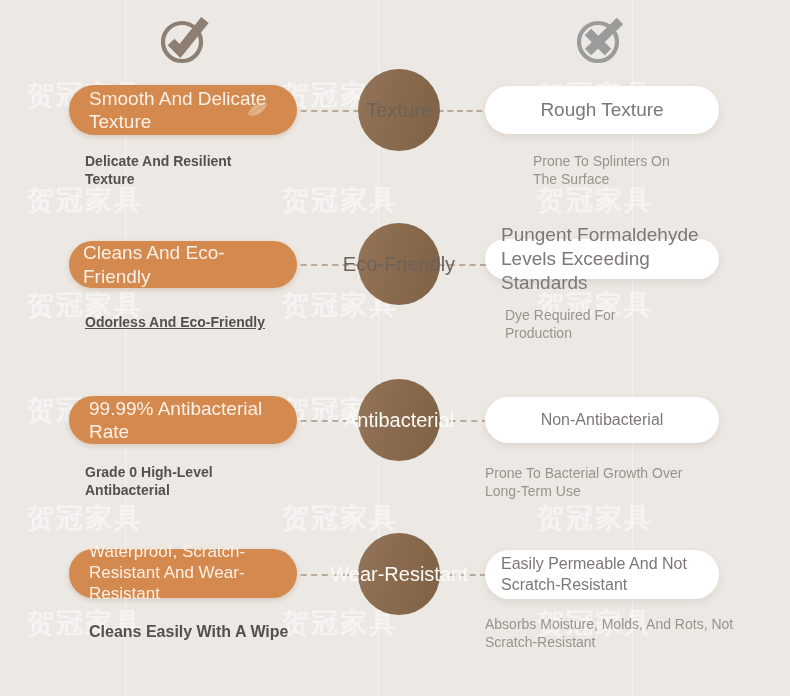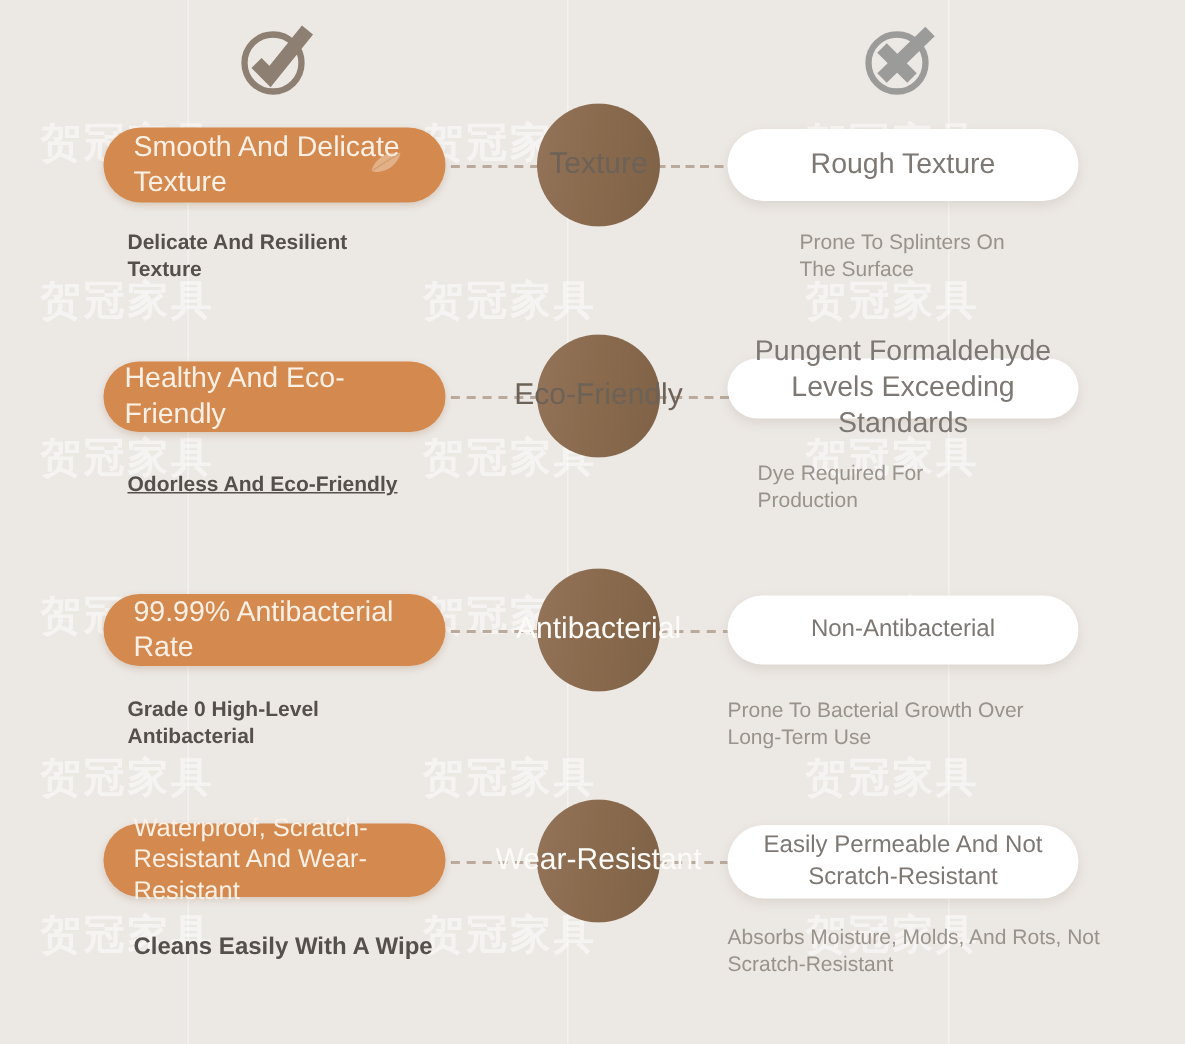--- a/index.html
+++ b/index.html
@@ -106,21 +106,21 @@
 
   
   .pill-right {
     background: #ffffff;
     border-radius: 28px;
     box-shadow: 0 3px 7px rgba(160,140,125,0.20);
     color: #7d7873;
     font-size: 19px;
     line-height: 1.26;
     justify-content: center;
-    text-align: center;
+    text-align: left;
     padding: 0 16px;
   }
 
   
   .circle {
     position: absolute;
     border-radius: 50%;
     background: #8b6c4e;
     background-image: linear-gradient(100deg, #94745a 0%, #8a6a4d 48%, #7e6247 100%);
     z-index: 3;
@@ -227,21 +227,21 @@
 Texture</div>
     <div class="caption caption-right" style="left:533px; top:152px; width:240px;">Prone To Splinters On
 The Surface</div>
   </div>
 
   <div class="row" style="top:0;">
     <div class="connector" style="left:290px; top:264px; width:80px;"></div>
     <div class="connector" style="left:428px; top:264px; width:58px;"></div>
 
     <div class="pill-pos pill-left centered" style="left:69px; top:241px; width:228px; height:47px;">
-      <span>Healthy And Eco-Friendly</span>
+      <span>Cleans And Eco-Friendly</span>
     </div>
 
     <div class="circle" style="left:358px; top:223px; width:82px; height:82px;"></div>
     <div class="circle-label" style="left:399px; top:264px;">Eco-Friendly</div>
 
     <div class="pill-pos pill-right" style="left:485px; top:239px; width:234px; height:40px;">
       <span>Pungent Formaldehyde
 Levels Exceeding Standards</span>
     </div>
 

